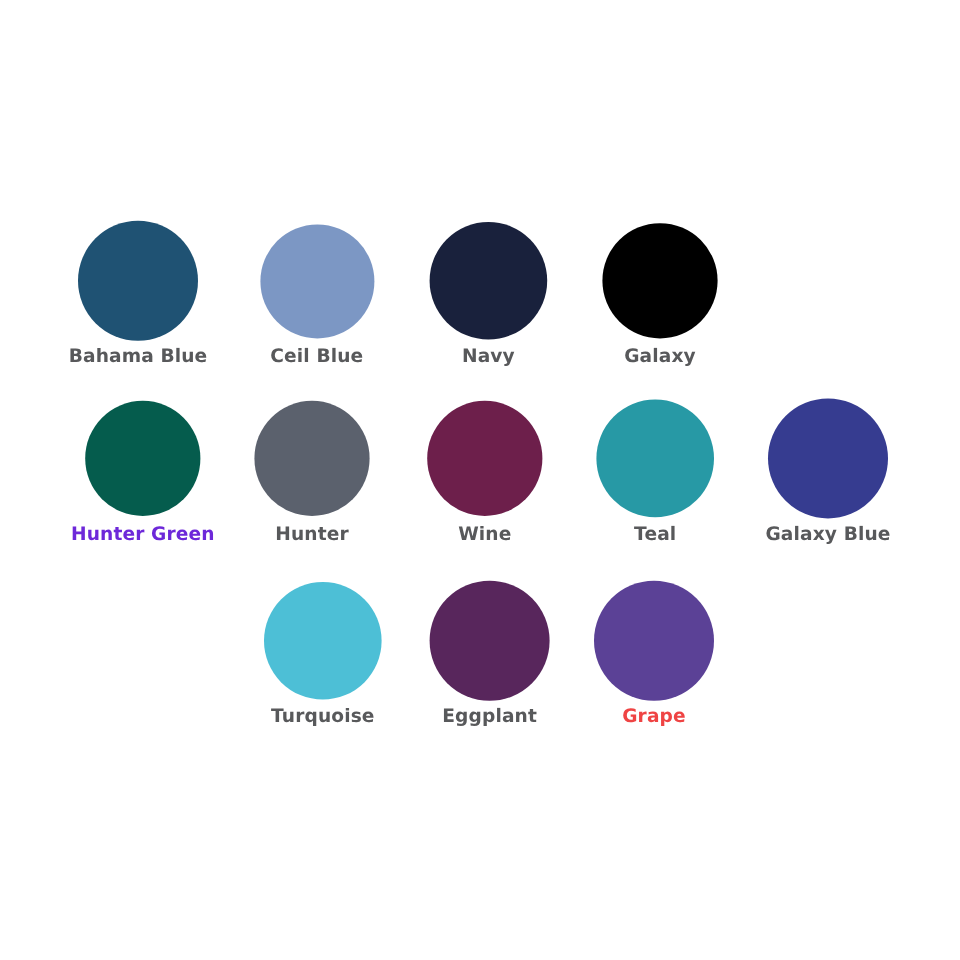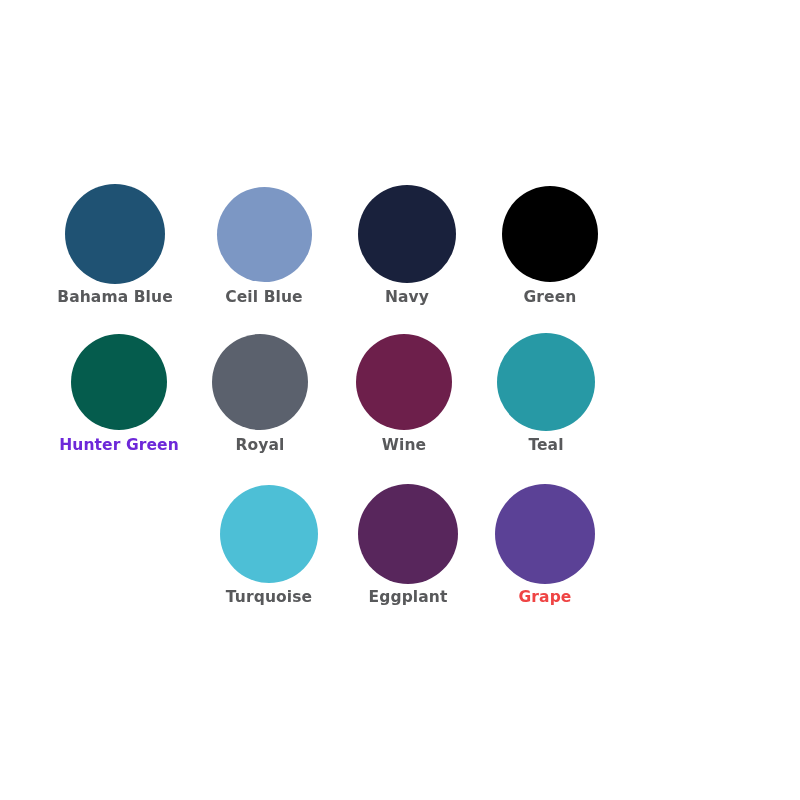--- a/index.html
+++ b/index.html
@@ -78,47 +78,53 @@
       <div class="swatch-cell" style="left: 407px;">
         <div class="swatch-circle-wrap">
           <div class="swatch-circle" style="width: 98px; height: 98px; background: rgb(25, 33, 60);"></div>
         </div>
         <div class="swatch-label" style="color: rgb(88, 89, 91);">Navy</div>
       </div>
       <div class="swatch-cell" style="left: 550px;">
         <div class="swatch-circle-wrap">
           <div class="swatch-circle" style="width: 96px; height: 96px; background: rgb(0, 0, 0);"></div>
         </div>
-        <div class="swatch-label" style="color: rgb(88, 89, 91);">Green</div>
+        <div class="swatch-label" style="color: rgb(88, 89, 91);">Galaxy</div>
       </div>
     </div>
     <div class="swatch-row" style="top: 326px;">
       <div class="swatch-cell" style="left: 119px;">
         <div class="swatch-circle-wrap">
           <div class="swatch-circle" style="width: 96px; height: 96px; background: rgb(5, 92, 77);"></div>
         </div>
         <div class="swatch-label" style="color: #6d28d9;">Hunter Green</div>
       </div>
       <div class="swatch-cell" style="left: 260px;">
         <div class="swatch-circle-wrap">
           <div class="swatch-circle" style="width: 96px; height: 96px; background: rgb(91, 97, 109);"></div>
         </div>
-        <div class="swatch-label" style="color: rgb(88, 89, 91);">Royal</div>
+        <div class="swatch-label" style="color: rgb(88, 89, 91);">Hunter</div>
       </div>
       <div class="swatch-cell" style="left: 404px;">
         <div class="swatch-circle-wrap">
           <div class="swatch-circle" style="width: 96px; height: 96px; background: rgb(109, 31, 75);"></div>
         </div>
         <div class="swatch-label" style="color: rgb(88, 89, 91);">Wine</div>
       </div>
       <div class="swatch-cell" style="left: 546px;">
         <div class="swatch-circle-wrap">
           <div class="swatch-circle" style="width: 98px; height: 98px; background: rgb(39, 153, 165);"></div>
         </div>
         <div class="swatch-label" style="color: rgb(88, 89, 91);">Teal</div>
+      </div>
+      <div class="swatch-cell" style="left: 690px;">
+        <div class="swatch-circle-wrap">
+          <div class="swatch-circle" style="width: 100px; height: 100px; background: rgb(54, 60, 144);"></div>
+        </div>
+        <div class="swatch-label" style="color: rgb(88, 89, 91);">Galaxy Blue</div>
       </div>
     </div>
     <div class="swatch-row" style="top: 478px;">
       <div class="swatch-cell" style="left: 269px;">
         <div class="swatch-circle-wrap">
           <div class="swatch-circle" style="width: 98px; height: 98px; background: rgb(77, 191, 214);"></div>
         </div>
         <div class="swatch-label" style="color: rgb(88, 89, 91); text-align: center;">Turquoise</div>
       </div>
       <div class="swatch-cell" style="left: 408px;">

